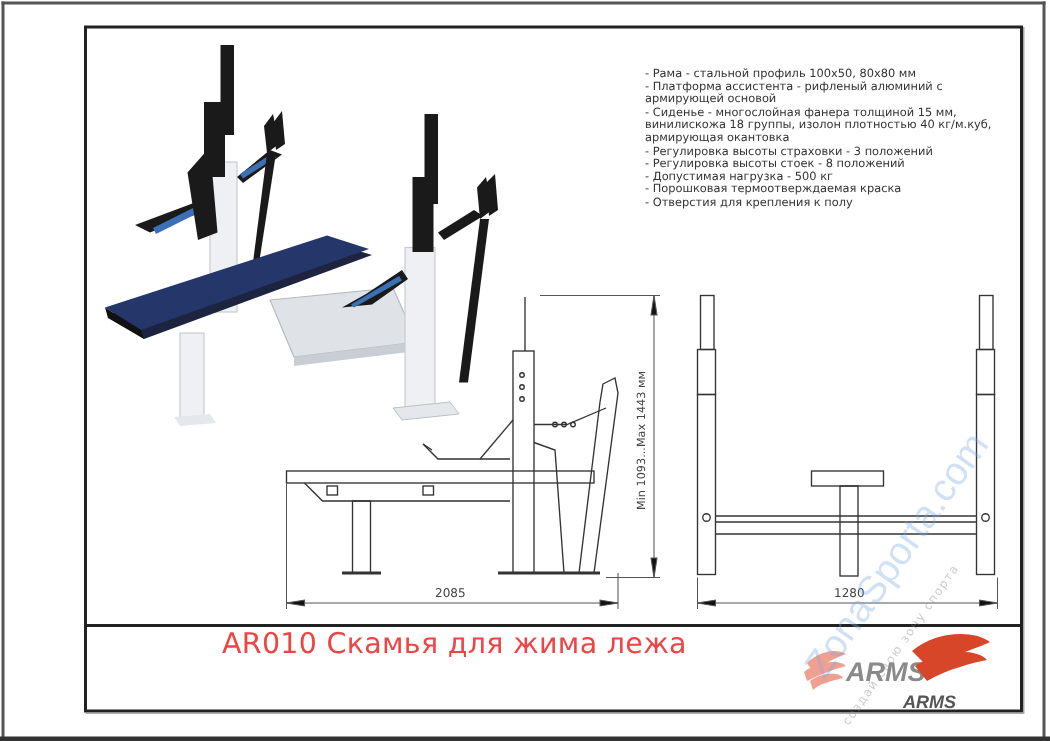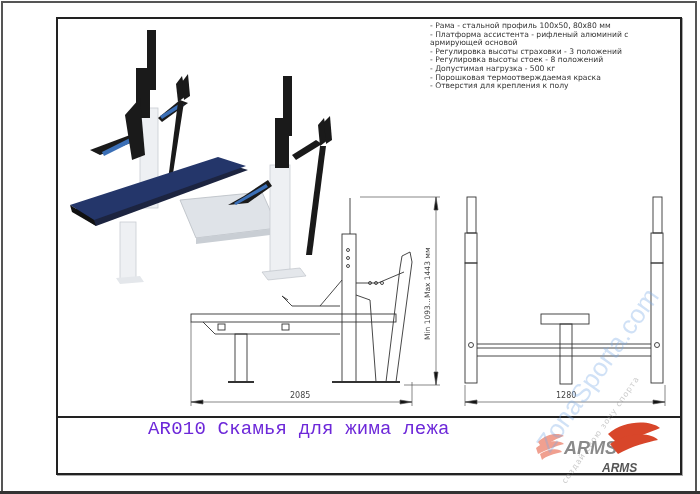--- a/index.html
+++ b/index.html
@@ -7,24 +7,24 @@
   body { position: relative; font-family: "DejaVu Sans", sans-serif; color: #222; }
 
   .outer-frame { position: absolute; left: 1px; top: 1px; width: 696px; height: 492px;
     border-top: 2px solid #555; border-left: 2px solid #555; border-right: 2px solid #555; }
   .bottom-rule { position: absolute; left: 0; top: 491px; width: 700px; height: 3px; background: #333; }
 
   .sheet { position: absolute; left: 56px; top: 17px; width: 626px; height: 458px;
     border: 2px solid #222; box-shadow: 1px 1px 0 #aaa; }
   .title-sep { position: absolute; left: 0; right: 0; top: 397px; height: 2px; background: #222; }
 
-  .specs { position: absolute; left: 372px; top: 3px; width: 250px; font-size: 7.6px; line-height: 8.6px; color: #333; }
+  .specs { position: absolute; left: 372px; top: 26px; width: 250px; font-size: 7.6px; line-height: 8.6px; color: #333; }
   .specs li { list-style: none; }
 
-  .title { position: absolute; left: 148px; top: 418px; font-size: 19px; color: #6d28d9; letter-spacing: 0.2px; white-space: nowrap; font-family: Liberation Mono, monospace; }
+  .title { position: absolute; left: 148px; top: 418px; font-size: 19px; color: #ef4444; letter-spacing: 0.2px; white-space: nowrap; }
 
   .render { position: absolute; left: 0; top: 0; width: 400px; height: 300px; }
   .drawings { position: absolute; left: 0; top: 0; width: 700px; height: 420px; }
 
   .dim-label { position: absolute; font-size: 8px; color: #444; }
   .dim-vert { transform: rotate(-90deg); transform-origin: left top; white-space: nowrap; }
 
   .logo { position: absolute; left: 528px; top: 418px; width: 150px; height: 62px; }
   .watermark { position: absolute; left: 520px; top: 300px; width: 200px; height: 200px; pointer-events: none; }
   .wm-text { position: absolute; left: 10px; top: 140px; transform: rotate(-55deg); transform-origin: left top;
@@ -35,20 +35,21 @@
 </head>
 <body>
 
 <div class="outer-frame"></div>
 <div class="bottom-rule"></div>
 
 <div class="sheet">
   <ul class="specs">
     <li>- Рама - стальной профиль 100х50, 80х80 мм</li>
     <li>- Платформа ассистента - рифленый алюминий с армирующей основой</li>
+    <li>- Сиденье - многослойная фанера толщиной 15 мм, винилискожа 18 группы, изолон плотностью 40 кг/м.куб, армирующая окантовка</li>
     <li>- Регулировка высоты страховки - 3 положений</li>
     <li>- Регулировка высоты стоек - 8 положений</li>
     <li>- Допустимая нагрузка - 500 кг</li>
     <li>- Порошковая термоотверждаемая краска</li>
     <li>- Отверстия для крепления к полу</li>
   </ul>
   <div class="title-sep"></div>
 </div>
 
 <svg class="render" viewBox="0 0 400 300">

